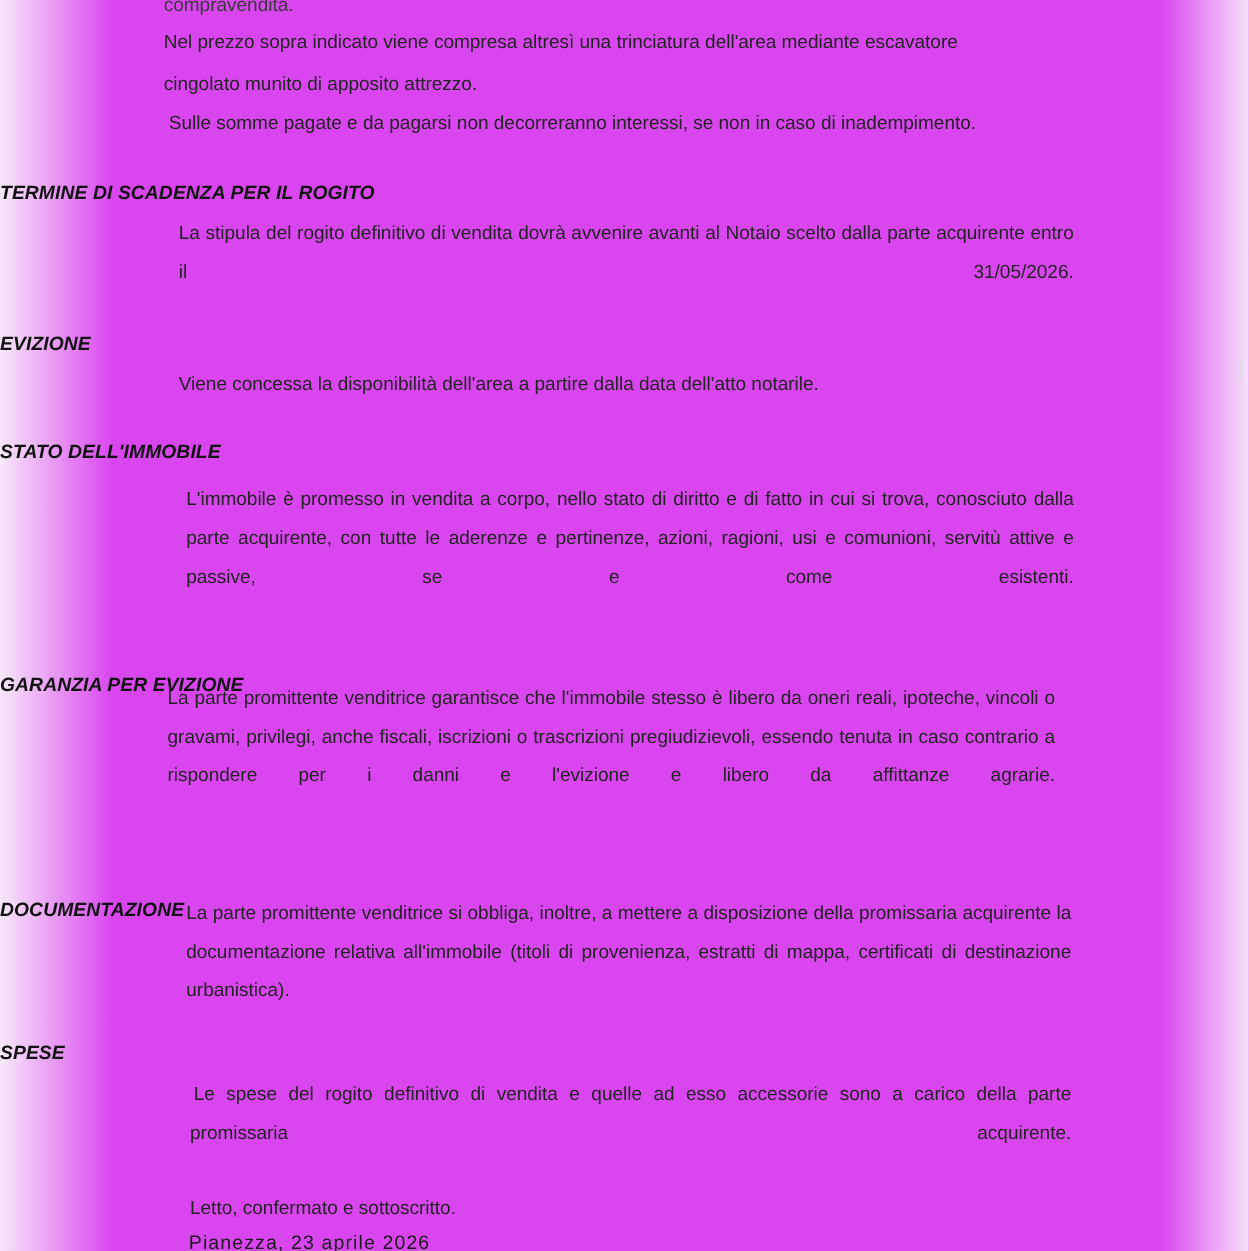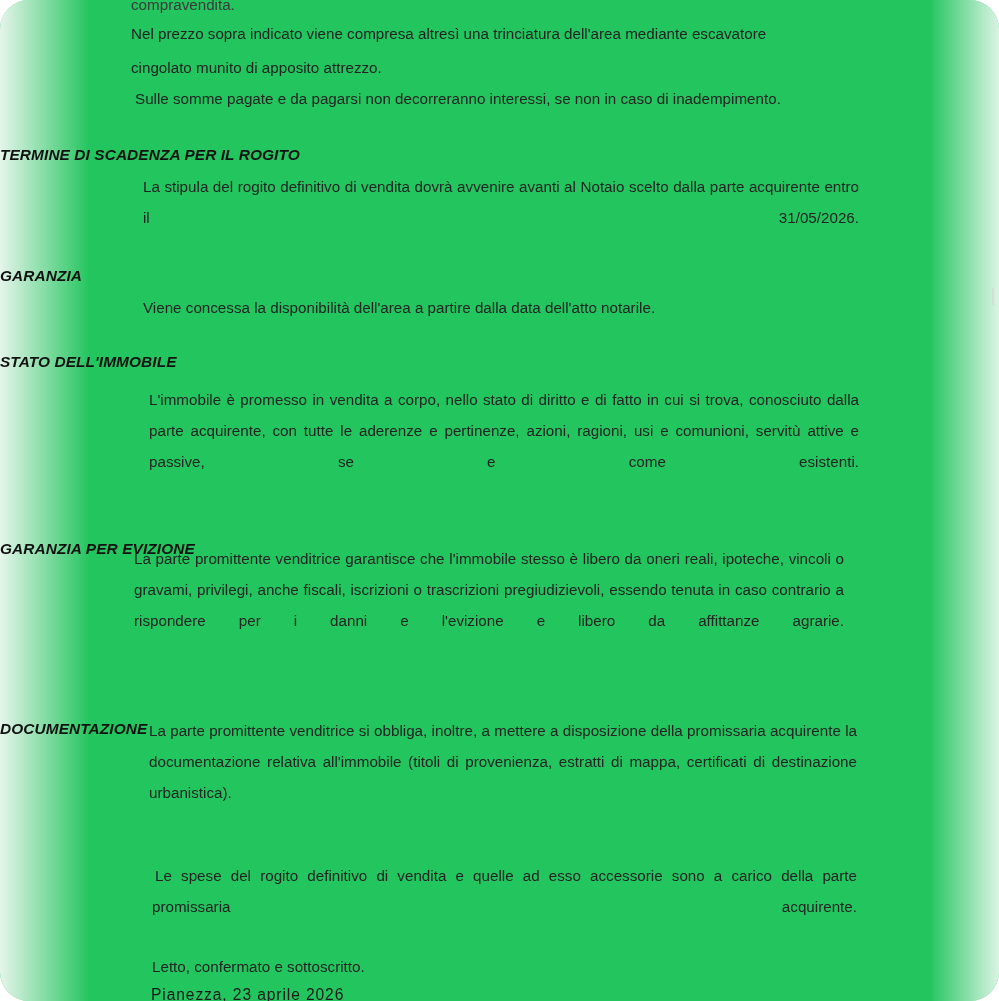--- a/index.html
+++ b/index.html
@@ -8,23 +8,22 @@
     background: #ffffff;
   }
   body {
     font-family: "Liberation Sans", sans-serif;
     color: #1c1c1c;
   }
   .page {
     position: relative;
     width: 999px;
     height: 1001px;
-    background: #22c55e;
+    background: #d946ef;
     overflow: hidden;
-    border-radius: 29px;
   }
   
   .scan-tint {
     position: absolute;
     inset: 0;
     background:
       linear-gradient(to right, rgba(250,250,250,0.9) 0px, rgba(255,255,255,0) 90px),
       linear-gradient(to left, rgba(252,252,252,0.85) 0px, rgba(255,255,255,0) 70px);
     pointer-events: none;
   }
@@ -89,32 +88,33 @@
 
   <div class="clip-top" style="left:131px; top:-4px; width:400px;">compravendita.</div>
 
   <div class="plain-line" style="left:131px; top:20px;">Nel prezzo sopra indicato viene compresa altresì una trinciatura dell'area mediante escavatore</div>
   <div class="plain-line" style="left:135px; top:85px;">Sulle somme pagate e da pagarsi non decorreranno interessi, se non in caso di inadempimento.</div>
   <div class="plain-line" style="left:131px; top:54px;">cingolato munito di apposito attrezzo.</div>
 
   <div class="heading" style="top:146px;">TERMINE DI SCADENZA PER IL ROGITO</div>
   <div class="para last-line-left" style="left:143px; top:171px; width:716px;">La stipula del rogito definitivo di vendita dovrà avvenire avanti al Notaio scelto dalla parte acquirente entro il 31/05/2026.</div>
 
-  <div class="heading" style="top:267px;">GARANZIA</div>
+  <div class="heading" style="top:267px;">EVIZIONE</div>
   <div class="para" style="left:143px; top:292px; width:716px; text-align:left;">Viene concessa la disponibilità dell'area a partire dalla data dell'atto notarile.</div>
 
   <div class="heading" style="top:353px;">STATO DELL'IMMOBILE</div>
   <div class="para last-line-left" style="left:149px; top:384px; width:710px;">L'immobile è promesso in vendita a corpo, nello stato di diritto e di fatto in cui si trova, conosciuto dalla parte acquirente, con tutte le aderenze e pertinenze, azioni, ragioni, usi e comunioni, servitù attive e passive, se e come esistenti.</div>
 
   <div class="heading" style="top:516px;margin-top:24px;">GARANZIA PER EVIZIONE</div>
   <div class="para last-line-left" style="left:134px; top:543px; width:710px;">La parte promittente venditrice garantisce che l'immobile stesso è libero da oneri reali, ipoteche, vincoli o gravami, privilegi, anche fiscali, iscrizioni o trascrizioni pregiudizievoli, essendo tenuta in caso contrario a rispondere per i danni e l'evizione e libero da affittanze agrarie.</div>
 
   <div class="heading" style="top:720px;">DOCUMENTAZIONE</div>
   <div class="para last-line-left" style="left:149px; top:715px; width:708px;">La parte promittente venditrice si obbliga, inoltre, a mettere a disposizione della promissaria acquirente la documentazione relativa all'immobile (titoli di provenienza, estratti di mappa, certificati di destinazione urbanistica).</div>
 
+  <div class="heading" style="top:834px;">SPESE</div>
   <div class="para last-line-left" style="left:152px; top:860px; width:705px; text-indent:3px;">Le spese del rogito definitivo di vendita e quelle ad esso accessorie sono a carico della parte promissaria acquirente.</div>
 
   <div class="plain-line" style="left:152px; top:953px;">Letto, confermato e sottoscritto.</div>
   <div class="plain-line spaced" style="left:151px; top:981px;">Pianezza, 23 aprile 2026</div>
 
   <div class="edge-mark" style="left:992px; top:288px;"></div>
 
 </div>
 
 </body></html>

